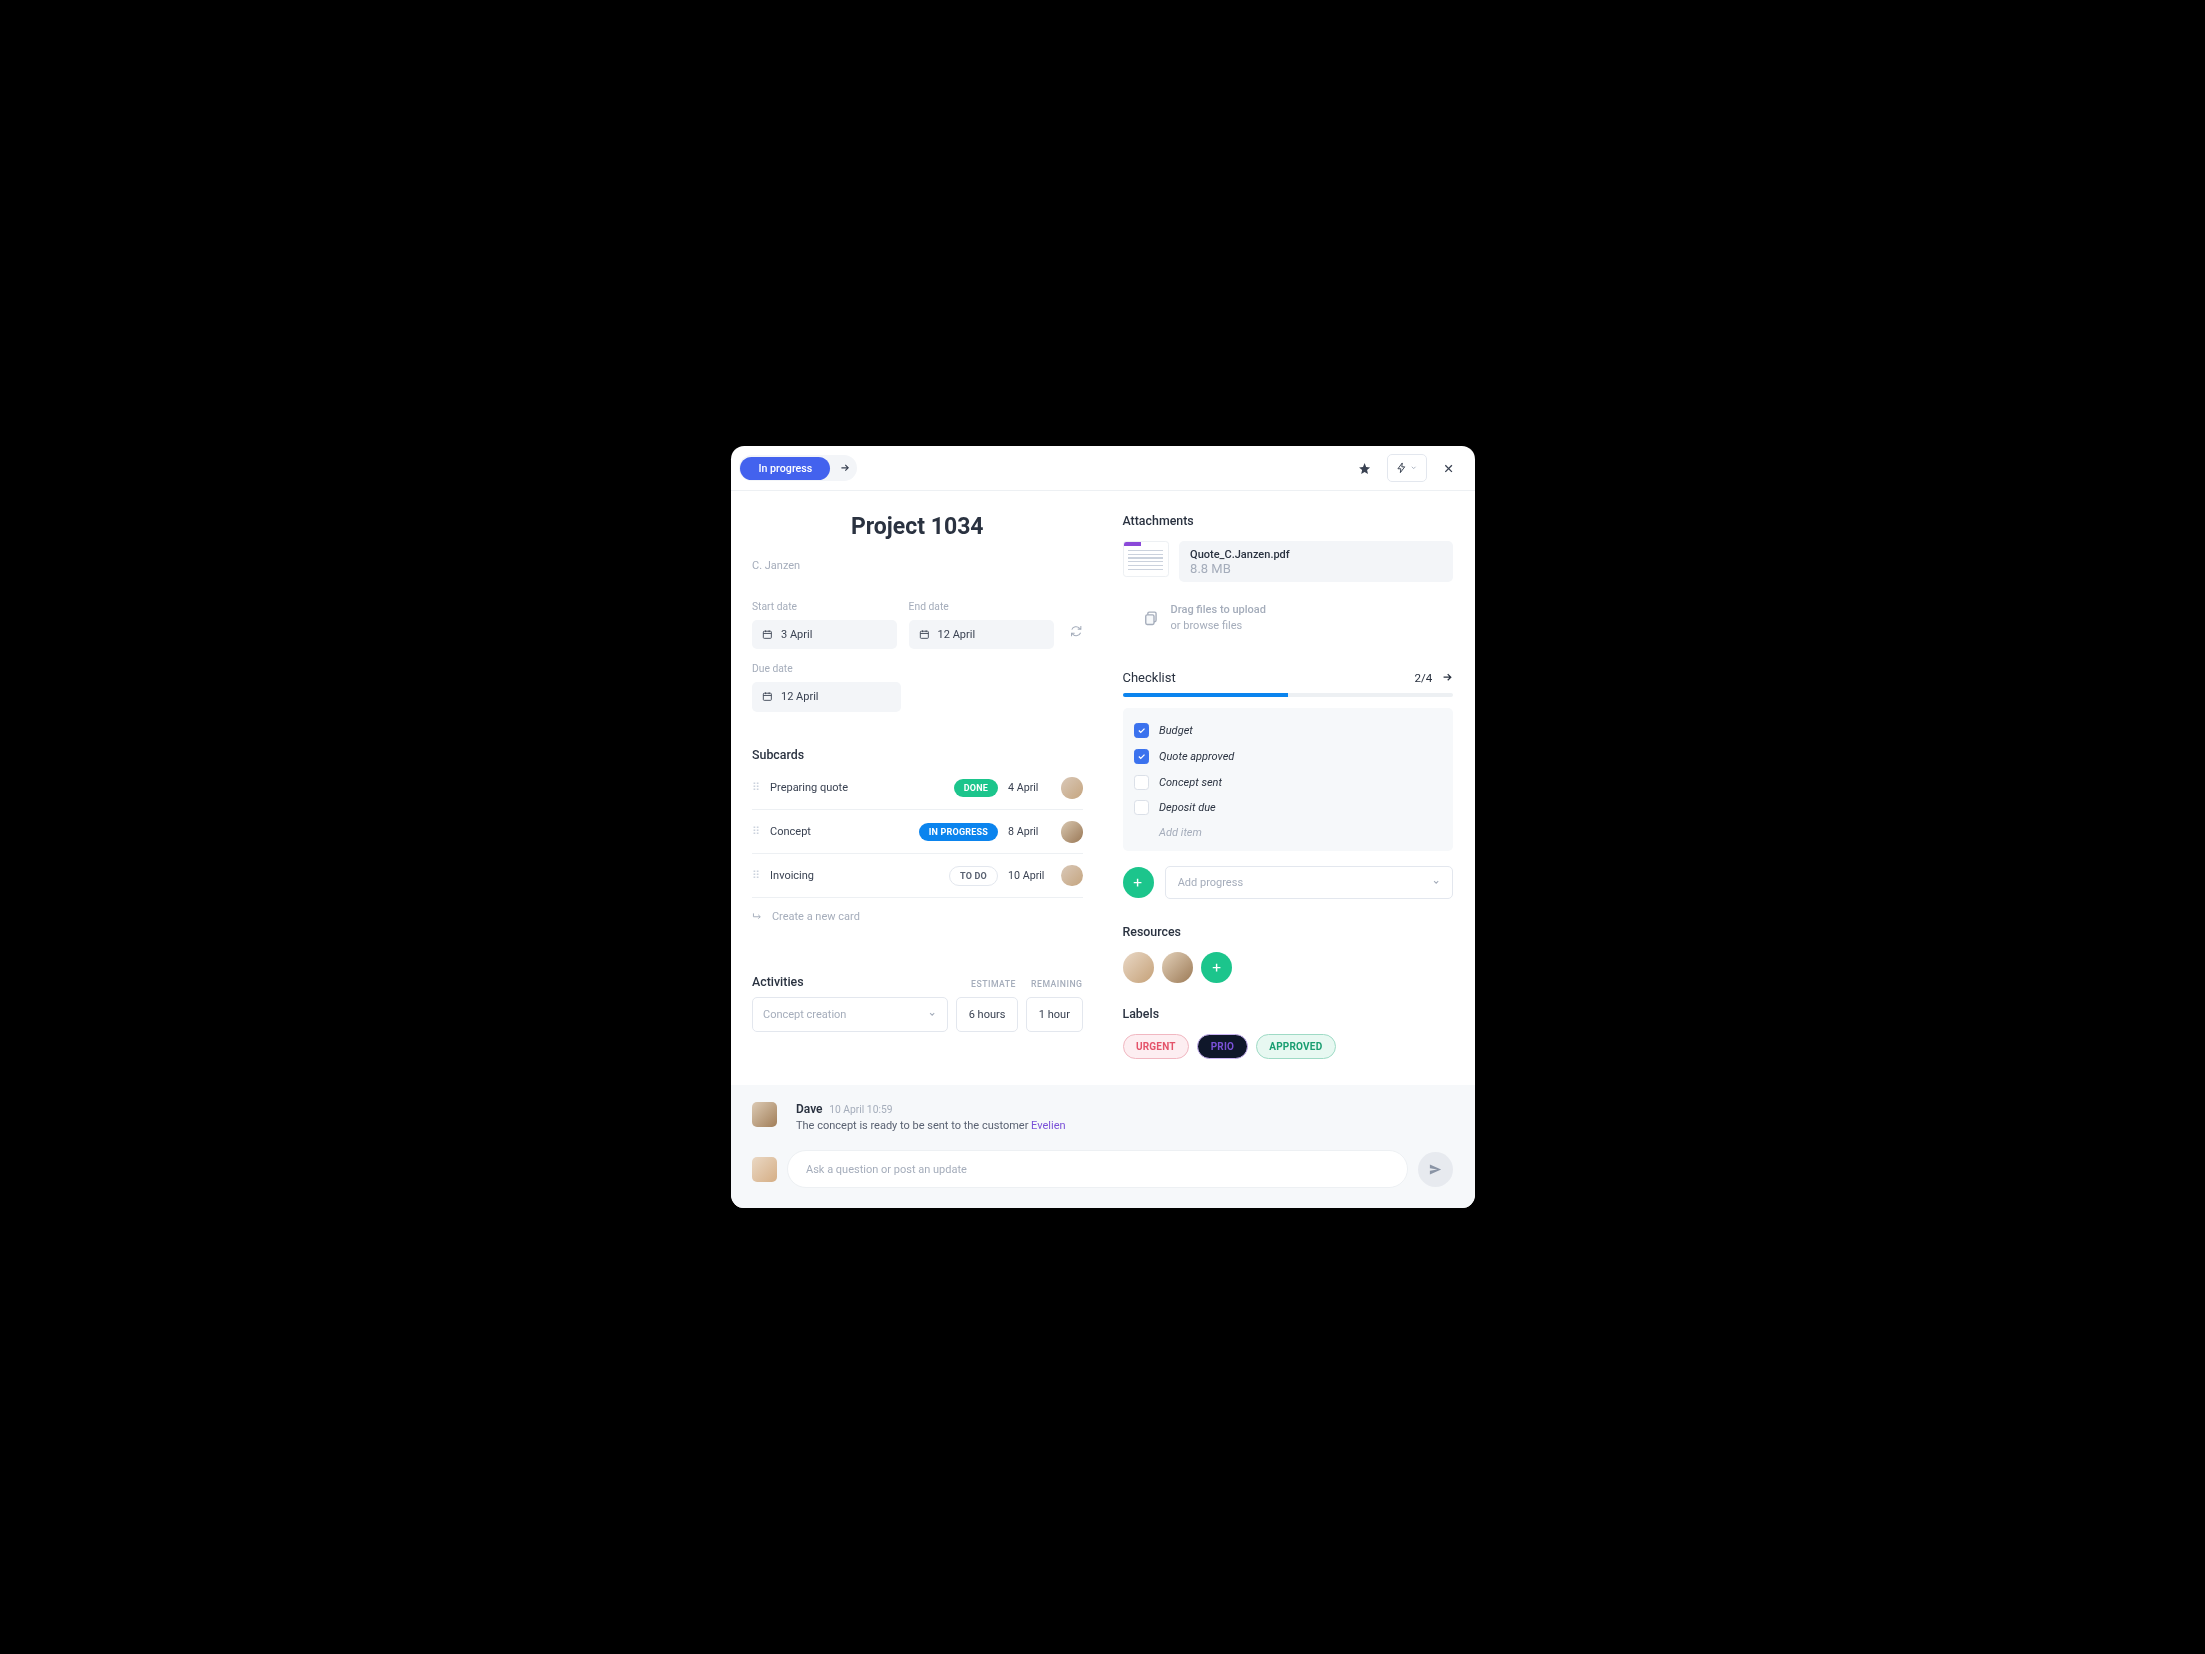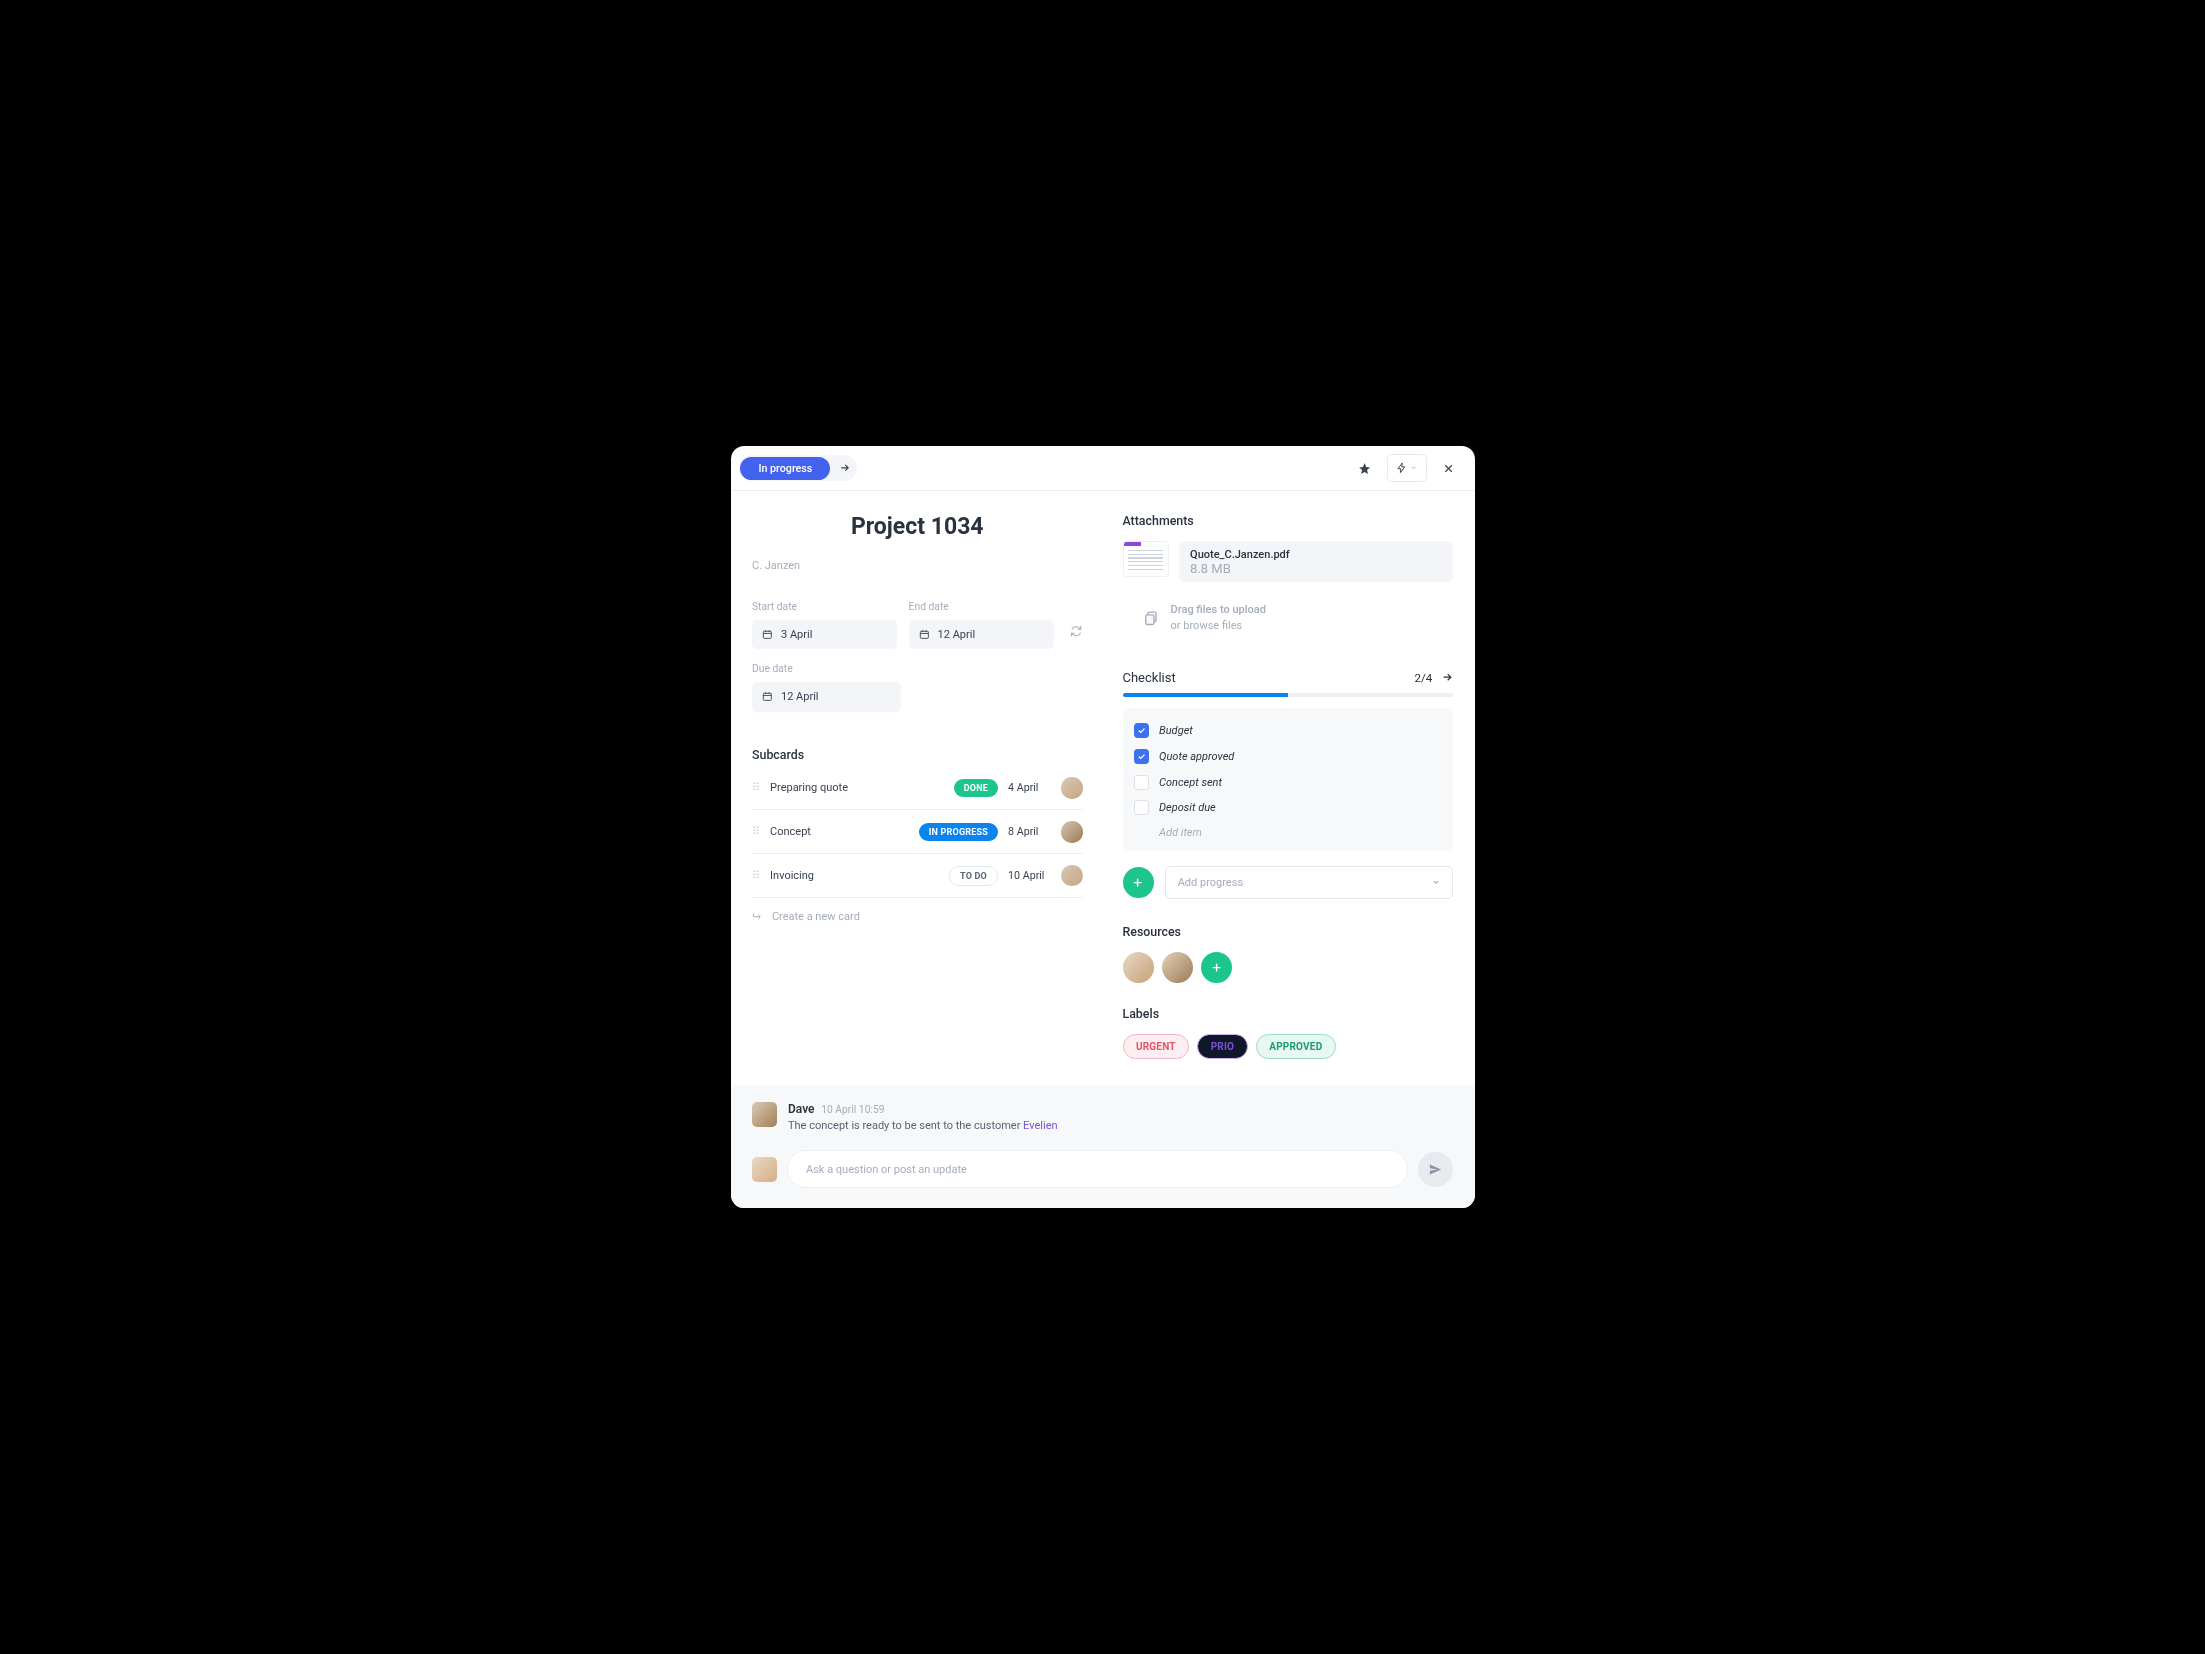--- a/index.html
+++ b/index.html
@@ -119,21 +119,21 @@
   .res-avatar.m{background:linear-gradient(135deg,#e3d1ba,#9c7a56);}
   
   .labels{margin-top:23px;}
   .label-row{display:flex;gap:8.3px;margin-top:10px;}
   .tag{font-size:10px;font-weight:700;letter-spacing:0.2px;padding:5.8px 12.4px;border-radius:826px;border:1.2px solid;}
   .tag.urgent{color:#e4536a;border-color:#f1b7c1;background:#fdeef1;}
   .tag.prio{color:#7a51d8;border-color:#cbb4f4;background:#0f172a;}
   .tag.approved{color:#1a9e71;border-color:#9edac5;background:#e7f8f1;}
   
   .comments{background:#f6f8fa;padding:16.5px 21.5px 20px 21.5px;}
-  .comment{display:flex;gap:11px;margin-bottom:18px;}
+  .comment{display:flex;gap:19px;margin-bottom:18px;}
   .comment .avatar-sq{width:25px;height:25px;border-radius:5px;background:linear-gradient(135deg,#dccab4,#a17e58);flex:0 0 25px;}
   .comment-body{font-size:11px;}
   .c-head{display:flex;align-items:baseline;gap:6.6px;margin-bottom:3.3px;}
   .c-name{font-weight:600;color:#2a3240;font-size:12px;}
   .c-time{color:#a5adbb;font-size:10.3px;}
   .c-text{color:#5a6272;}
   .mention{color:#7a51d8;}
   .compose{display:flex;gap:10px;align-items:center;}
   .compose .avatar-sq{width:25px;height:25px;border-radius:5px;background:linear-gradient(135deg,#ead8c4,#d5ae85);flex:0 0 25px;}
   .compose-input{flex:1;background:#fff;border:0.8px solid #edf0f3;border-radius:826px;padding:11.6px 18px;font-size:11px;color:#a5adbb;}
@@ -255,20 +255,41 @@
           <span class="avatar"></span>
         </div>
         <div class="create-card-row">
           <svg width="11.6" height="11.6" viewBox="0 0 24 24" fill="none" stroke="currentColor" stroke-width="2">
               <path d="M3 7v7h14M13 10l4 4-4 4"></path>
             </svg>
           <span>Create a new card</span>
         </div>
       </div>
 
+      <div class="activities">
+        <div class="act-headrow">
+          <div class="act-title">Activities</div>
+          <div class="act-cols">
+            <span class="act-col-lbl">ESTIMATE</span>
+            <span class="act-col-lbl">REMAINING</span>
+          </div>
+        </div>
+        <div class="act-row">
+          <div class="act-select">
+            <span>Concept creation</span>
+            <span class="chev">
+              <svg width="8.3" height="8.3" viewBox="0 0 24 24" fill="none" stroke="#a5adbb" stroke-width="3">
+                  <path d="M6 9l6 6 6-6"></path>
+                </svg>
+            </span>
+          </div>
+          <div class="act-box">6 hours</div>
+          <div class="act-box">1 hour</div>
+        </div>
+      </div>
     </div>
 
     <div class="col">
 
       <div>
         <div class="section-title">Attachments</div>
         <div class="att-item">
           <div class="file-thumb">
               <div class="lines"></div>
             </div>

